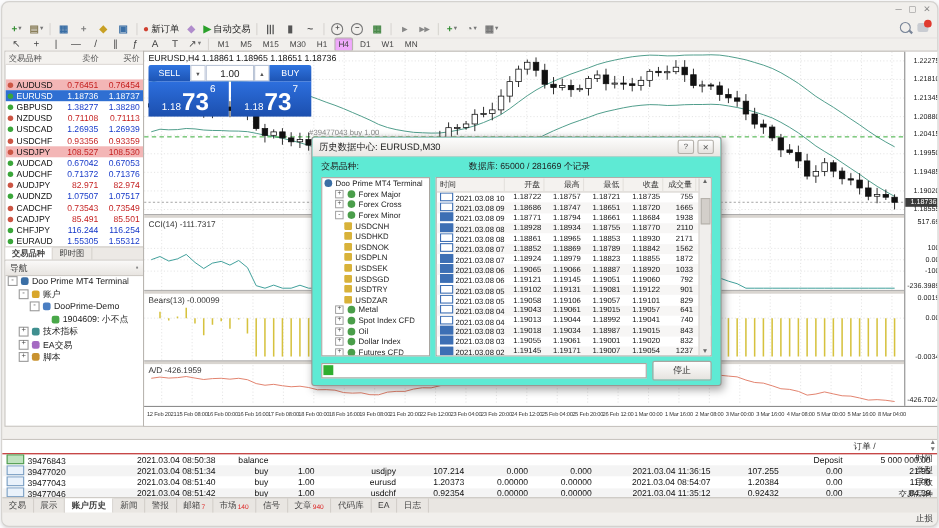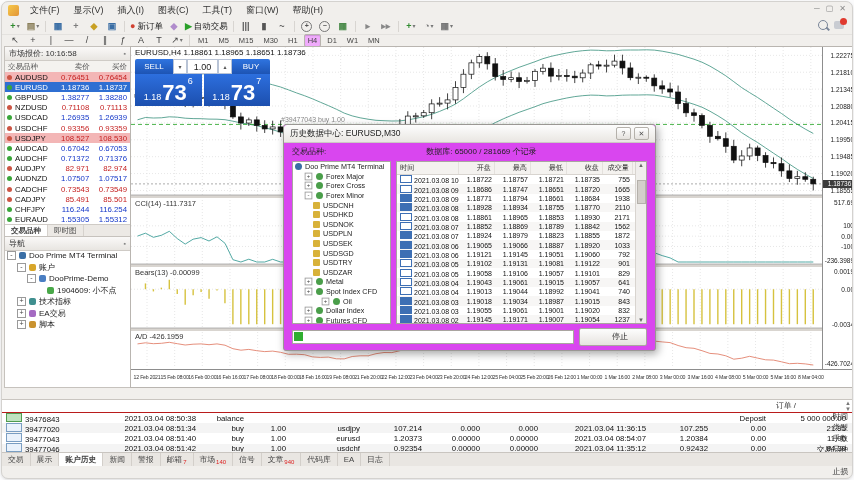--- a/index.html
+++ b/index.html
@@ -54,21 +54,21 @@
   #chartcol{position:absolute;left:128px;top:44px;width:724px;height:340px;background:#fff;border:1px solid #b9b5b0;}
   #plot{position:absolute;left:0;top:0;}
   #paxis{position:absolute;left:691px;top:0;width:33px;height:322px;background:#fff;border-left:1px solid #8d8d8d;font-size:6.5px;color:#222;}
   .axlbl{position:absolute;right:2px;white-space:nowrap;}
   #curtag{position:absolute;right:0;width:33px;background:#3c3c3c;color:#fff;font-size:6.5px;text-align:center;padding:0.5px 0;}
   #taxis{position:absolute;left:0;top:322px;width:724px;height:17px;border-top:1px solid #8d8d8d;background:#fff;font-size:5.2px;color:#333;}
   .tlbl{position:absolute;top:4px;white-space:nowrap;transform:translateX(-50%);letter-spacing:-0.2px;}
   #ohlc{position:absolute;left:4px;top:1px;font-size:8px;color:#111;z-index:3;}
   .panelab{position:absolute;left:4px;font-size:7.5px;color:#333;z-index:3;}
   
-  #oct{position:absolute;left:4px;top:12px;width:135px;z-index:4;font-family:"Liberation Sans",sans-serif;}
+  #oct{position:absolute;left:4px;top:12px;width:148px;z-index:4;font-family:"Liberation Sans",sans-serif;}
   #octrow{display:flex;height:15px;}
   .octbtn{background:linear-gradient(#2f74e0,#1d54b4);color:#fff;font-size:8px;display:flex;align-items:center;justify-content:center;}
   #octsell{width:38px;border-radius:2px 0 0 0;}
   #octdrop{width:12px;background:#fff;border:1px solid #b9c4d6;color:#555;font-size:6px;display:flex;align-items:center;justify-content:center;}
   #octvol{flex:1;background:#fff;border:1px solid #b9c4d6;font-size:9px;display:flex;align-items:center;justify-content:center;color:#222;}
   #octup{width:12px;background:#fff;border:1px solid #b9c4d6;color:#555;font-size:6px;display:flex;align-items:center;justify-content:center;}
   #octbuy{width:38px;border-radius:0 2px 0 0;}
   #octprices{display:flex;height:32px;}
   .octp{flex:1;background:linear-gradient(#2d6fde,#1c4fae);color:#fff;display:flex;align-items:flex-end;justify-content:center;padding-bottom:3px;}
   .octp .small{font-size:9px;margin-bottom:1px;}
@@ -96,21 +96,21 @@
   
   #status{position:absolute;left:0;top:463px;width:100%;height:13px;background:#efedea;border-top:1px solid #cfcbc6;display:flex;font-size:7.8px;color:#333;align-items:center;}
   .scell{border-right:1px solid #d8d5d1;height:100%;display:flex;align-items:center;padding:0 6px;white-space:nowrap;}
   .bars{display:inline-block;width:12px;height:8px;margin-right:3px;
     background:linear-gradient(to top,#2f9e2f 0 100%) left/2.5px 4px no-repeat,
                linear-gradient(to top,#2f9e2f 0 100%) 3.5px 100%/2.5px 6px no-repeat,
                linear-gradient(to top,#2f9e2f 0 100%) 7px 100%/2.5px 8px no-repeat,
                linear-gradient(to top,#bcd8bc 0 100%) 10.5px 100%/2.5px 8px no-repeat;
     background-position:left bottom,3.5px bottom,7px bottom,10.5px bottom;}
   
-  #dlg{position:absolute;left:281px;top:122px;width:371px;height:225px;background:#d946ef;
+  #dlg{position:absolute;left:281px;top:122px;width:371px;height:225px;background:#5eead4;
     border:1px solid #9a9793;border-radius:3px;box-shadow:2px 3px 8px rgba(0,0,0,.35);z-index:10;}
   #dlgtitle{height:17px;display:flex;align-items:center;font-size:8.5px;color:#222;padding:0 6px;
     background:linear-gradient(#fdfdfd,#e9e6e2);border-bottom:1px solid #cdc9c4;border-radius:3px 3px 0 0;}
   #dlgtitle .sp{flex:1;}
   .dlgctl{width:13px;height:11px;border:1px solid #b5b1ab;background:linear-gradient(#fff,#e4e1dd);
     font-size:7px;color:#555;display:flex;align-items:center;justify-content:center;margin-left:3px;border-radius:2px;}
   #dlglabels{display:flex;font-size:8px;color:#222;padding:3px 8px 1px;}
   #dlglabels .sp{width:100px;}
   #dlgbody{position:absolute;left:8px;top:36px;right:8px;bottom:26px;display:flex;}
   #dlgtree{width:97px;background:#fff;border:1px solid #a9a5a0;overflow:hidden;font-size:7.2px;color:#222;margin-right:5px;}
@@ -124,30 +124,26 @@
   .cico{display:inline-block;width:4px;height:6px;border:1px solid #3d6fb4;margin-right:2px;background:#fff;}
   .cico.f{background:#3d6fb4;}
   #dscroll{position:absolute;right:0;top:0;bottom:0;width:10px;background:#f0eeec;border-left:1px solid #d8d4cf;font-size:6px;color:#666;text-align:center;}
   #dthumb{position:absolute;left:1px;top:18px;width:7px;height:22px;background:#d3cfca;border:1px solid #b5b1ab;}
   #dlgfoot{position:absolute;left:8px;bottom:5px;right:8px;height:17px;display:flex;align-items:center;}
   .dbtn{height:16px;border:1px solid #a9a5a0;background:linear-gradient(#fdfdfd,#e6e3df);border-radius:2px;
     font-size:8px;display:flex;align-items:center;justify-content:center;}
   #dl{width:97px;color:#9b9893;margin-right:5px;}
   #prog{flex:1;height:12px;background:#fff;border:1px solid #a9a5a0;margin-right:5px;position:relative;}
   #progchunk{position:absolute;left:1px;top:1px;width:9px;height:9px;background:#2fae2f;}
-  #stop{width:52px;color:#222;padding-left:14px;}
+  #stop{width:52px;color:#222;}
 </style>
 </head>
 <body>
 
 <div id="win">
-  <div id="menubar">
-    <span class="appicon"></span>
-    <span id="menuitems"><span class="mitem">文件(F)</span><span class="mitem">显示(V)</span><span class="mitem">插入(I)</span><span class="mitem">图表(C)</span><span class="mitem">工具(T)</span><span class="mitem">窗口(W)</span><span class="mitem">帮助(H)</span></span>
-  </div>
   <div id="winctl">
       <span>─</span>
       <span>▢</span>
       <span>✕</span>
     </div>
   <div id="tb1">
       <span class="tbtn">
         <span class="glyph" style="color: rgb(46, 139, 46);">+</span>
         <span class="drop">▾</span>
       </span>
@@ -263,24 +259,20 @@
       <span class="tf">M15</span>
       <span class="tf">M30</span>
       <span class="tf">H1</span>
       <span class="tf active">H4</span>
       <span class="tf">D1</span>
       <span class="tf">W1</span>
       <span class="tf">MN</span>
     </div>
 
   <div id="mw" class="panel">
-    <div class="phead">
-        <span>市场报价: 10:16:58</span>
-        <span style="color:#888;font-size:7px;">▪</span>
-      </div>
     <div id="mwcols">
         <span style="width: 50px;">交易品种</span>
         <span style="width: 35px; text-align: right;">卖价</span>
         <span style="width: 35px; text-align: right;">买价</span>
       </div>
     <div id="mwrows">
         <div class="mwrow hl">
           <span class="sym"><span class="dot" style="background: rgb(204, 85, 68);"></span>AUDUSD</span>
           <span class="bid" style="color: rgb(196, 31, 31);">0.76451</span>
           <span class="ask" style="color: rgb(196, 31, 31);">0.76454</span>
@@ -980,21 +972,21 @@
           <div class="dtrow" style="padding-left: 11px;">
             <span class="exp" style="transform: scale(0.85);">+</span>
             <span class="tico" style="background: rgb(74, 158, 74); border-radius: 50%;"></span>
             <span style="overflow: hidden;">Metal</span>
           </div>
           <div class="dtrow" style="padding-left: 11px;">
             <span class="exp" style="transform: scale(0.85);">+</span>
             <span class="tico" style="background: rgb(74, 158, 74); border-radius: 50%;"></span>
             <span style="overflow: hidden;">Spot Index CFD</span>
           </div>
-          <div class="dtrow" style="padding-left: 28px;">
+          <div class="dtrow" style="padding-left: 11px;">
             <span class="exp" style="transform: scale(0.85);">+</span>
             <span class="tico" style="background: rgb(74, 158, 74); border-radius: 50%;"></span>
             <span style="overflow: hidden;">Oil</span>
           </div>
           <div class="dtrow" style="padding-left: 11px;">
             <span class="exp" style="transform: scale(0.85);">+</span>
             <span class="tico" style="background: rgb(74, 158, 74); border-radius: 50%;"></span>
             <span style="overflow: hidden;">Dollar Index</span>
           </div>
           <div class="dtrow" style="padding-left: 11px;">

